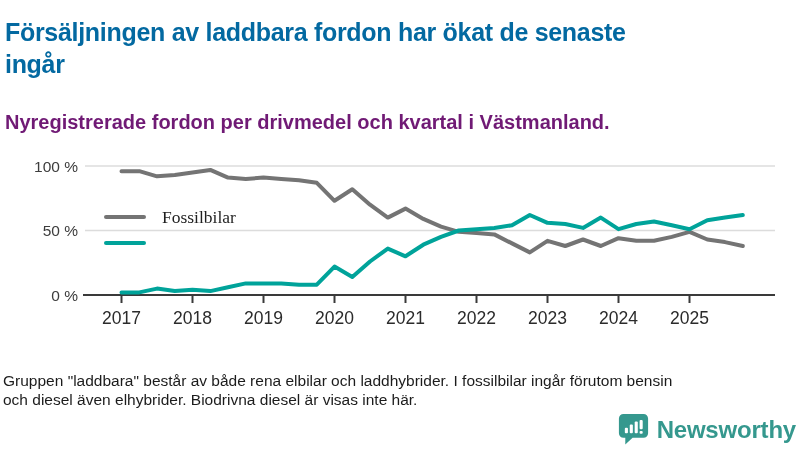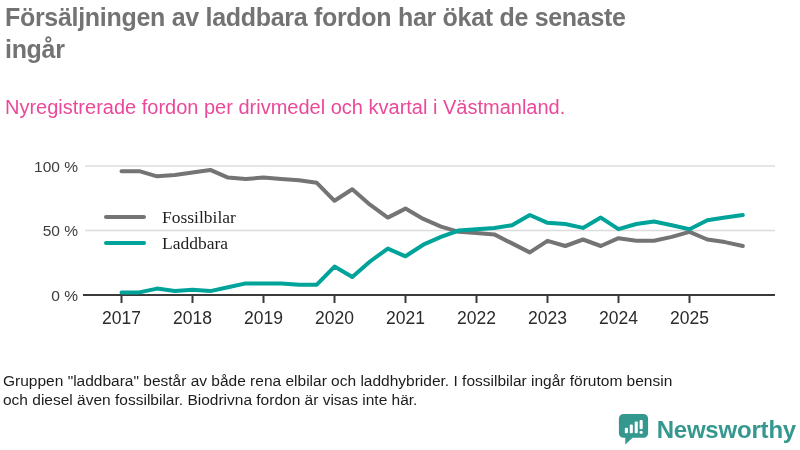--- a/index.html
+++ b/index.html
@@ -2,28 +2,28 @@
 <html><head>
 <meta charset="utf-8">
 <style>
   html,body{margin:0;padding:0;}
   body{
     width:800px;height:450px;position:relative;overflow:hidden;
     background:#ffffff;font-family:"Liberation Sans", sans-serif;
     -webkit-font-smoothing:antialiased;
   }
   .title{
-    position:absolute;left:5px;top:1px;width:750px;
+    position:absolute;left:5px;top:16px;width:750px;
     font-size:25px;font-weight:700;line-height:32px;
-    letter-spacing:-0.3px;color:#737373;margin:0;
+    letter-spacing:-0.3px;color:#0369a1;margin:0;
   }
   .title .tl{display:block;}
   .subtitle{
-    position:absolute;left:5px;top:96px;width:780px;
-    font-size:20px;font-weight:400;color:#ec4899;
+    position:absolute;left:5px;top:111px;width:780px;
+    font-size:20px;font-weight:700;color:#701a75;
   }
   #chart-svg{position:absolute;left:0;top:150px;}
   #chart-svg text{font-family:"Liberation Sans", sans-serif;}
   .legend{position:absolute;left:104px;top:204px;}
   .legend-row{display:flex;align-items:center;height:26px;font-family:Liberation Serif, serif;}
   .swatch{display:inline-block;width:42px;height:4.5px;border-radius:2px;margin-right:16px;}
   .legend-label{font-size:17.5px;color:#1f1f1f;}
   .footnote{
     position:absolute;left:3px;top:371px;width:790px;
     font-size:15.5px;line-height:19px;color:#1c1c1c;
@@ -74,27 +74,26 @@
     <polyline points="121.5,142.4 139.3,142.4 157.0,138.6 174.8,141.1 192.5,139.8 210.3,141.1 228.0,137.3 245.8,133.4 263.5,133.4 281.3,133.4 299.0,134.7 316.8,134.7 334.5,116.6 352.3,126.9 370.0,111.5 387.8,98.6 405.5,106.3 423.3,94.7 441.0,86.9 458.8,80.5 476.5,79.2 494.3,77.9 512.0,75.3 529.8,65.0 547.5,72.8 565.3,74.0 583.0,77.9 600.8,67.6 618.5,79.2 636.3,74.0 654.0,71.5 671.8,75.3 689.5,79.2 707.3,70.2 725.0,67.6 742.8,65.0" fill="none" stroke="#00a39a" stroke-width="4" stroke-linejoin="round" stroke-linecap="round"></polyline>
   </svg>
 
 <div class="legend">
   <div class="legend-row">
     <span class="swatch" style="background: rgb(116, 116, 116);"></span>
     <span class="legend-label">Fossilbilar</span>
   </div>
   <div class="legend-row">
     <span class="swatch" style="background: rgb(0, 163, 154);"></span>
-    <span class="legend-label">Laddbara</span>
   </div>
 </div>
 
 <div class="footnote">
   <div>Gruppen "laddbara" består av både rena elbilar och laddhybrider. I fossilbilar ingår förutom bensin</div>
-  <div>och diesel även fossilbilar. Biodrivna fordon är visas inte här.</div>
+  <div>och diesel även elhybrider. Biodrivna diesel är visas inte här.</div>
 </div>
 
 <div class="brand">
   <svg width="31" height="33" viewBox="0 0 34 36">
     <path id="brand-bubble" d="M6 1 h22 c2.8 0 5 2.2 5 5 v16 c0 2.8 -2.2 5 -5 5 H16 l-8 7.5 v-7.5 H6 c-2.8 0 -5 -2.2 -5 -5 V6 c0 -2.8 2.2 -5 5 -5 z" fill="#35988e"></path>
     <g fill="#ffffff">
       <rect x="7.5" y="16" width="3.4" height="6.2" rx="1.1"></rect>
       <rect x="12.9" y="12.6" width="3.4" height="9.6" rx="1.1"></rect>
       <rect x="18.3" y="9.2" width="3.4" height="13" rx="1.1"></rect>
       <rect x="23.7" y="7.6" width="3.4" height="10" rx="1.1"></rect>

